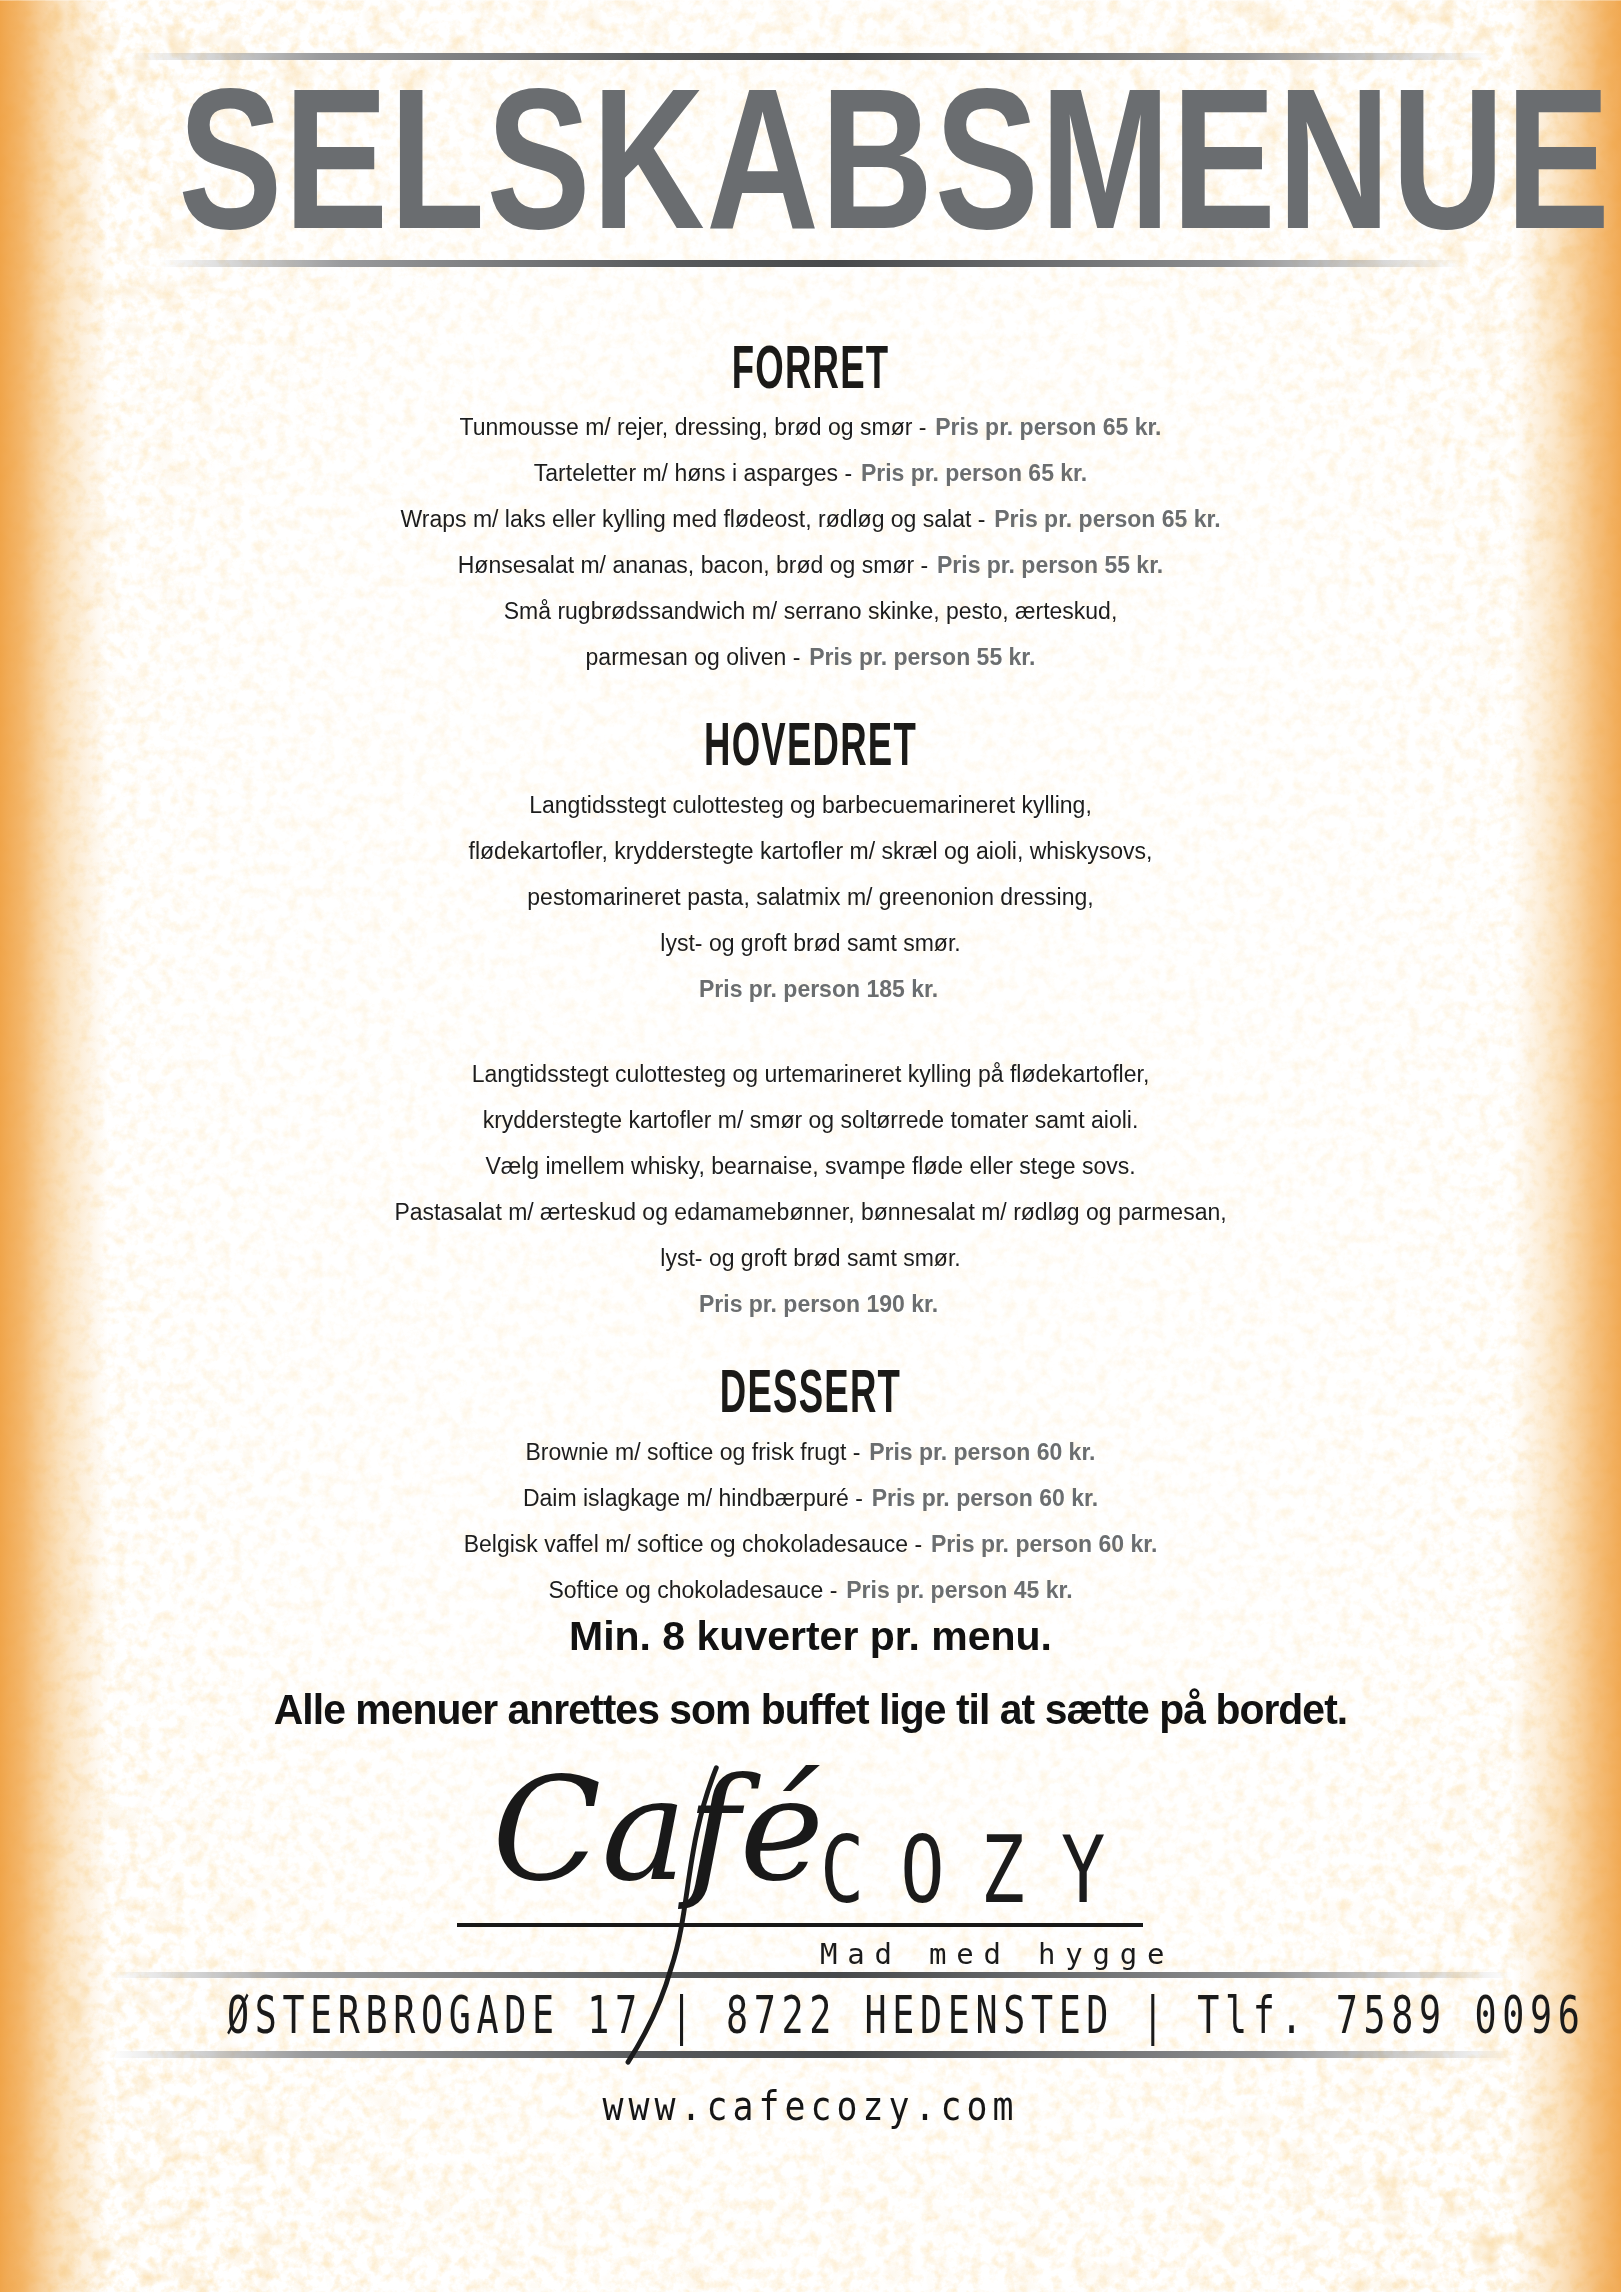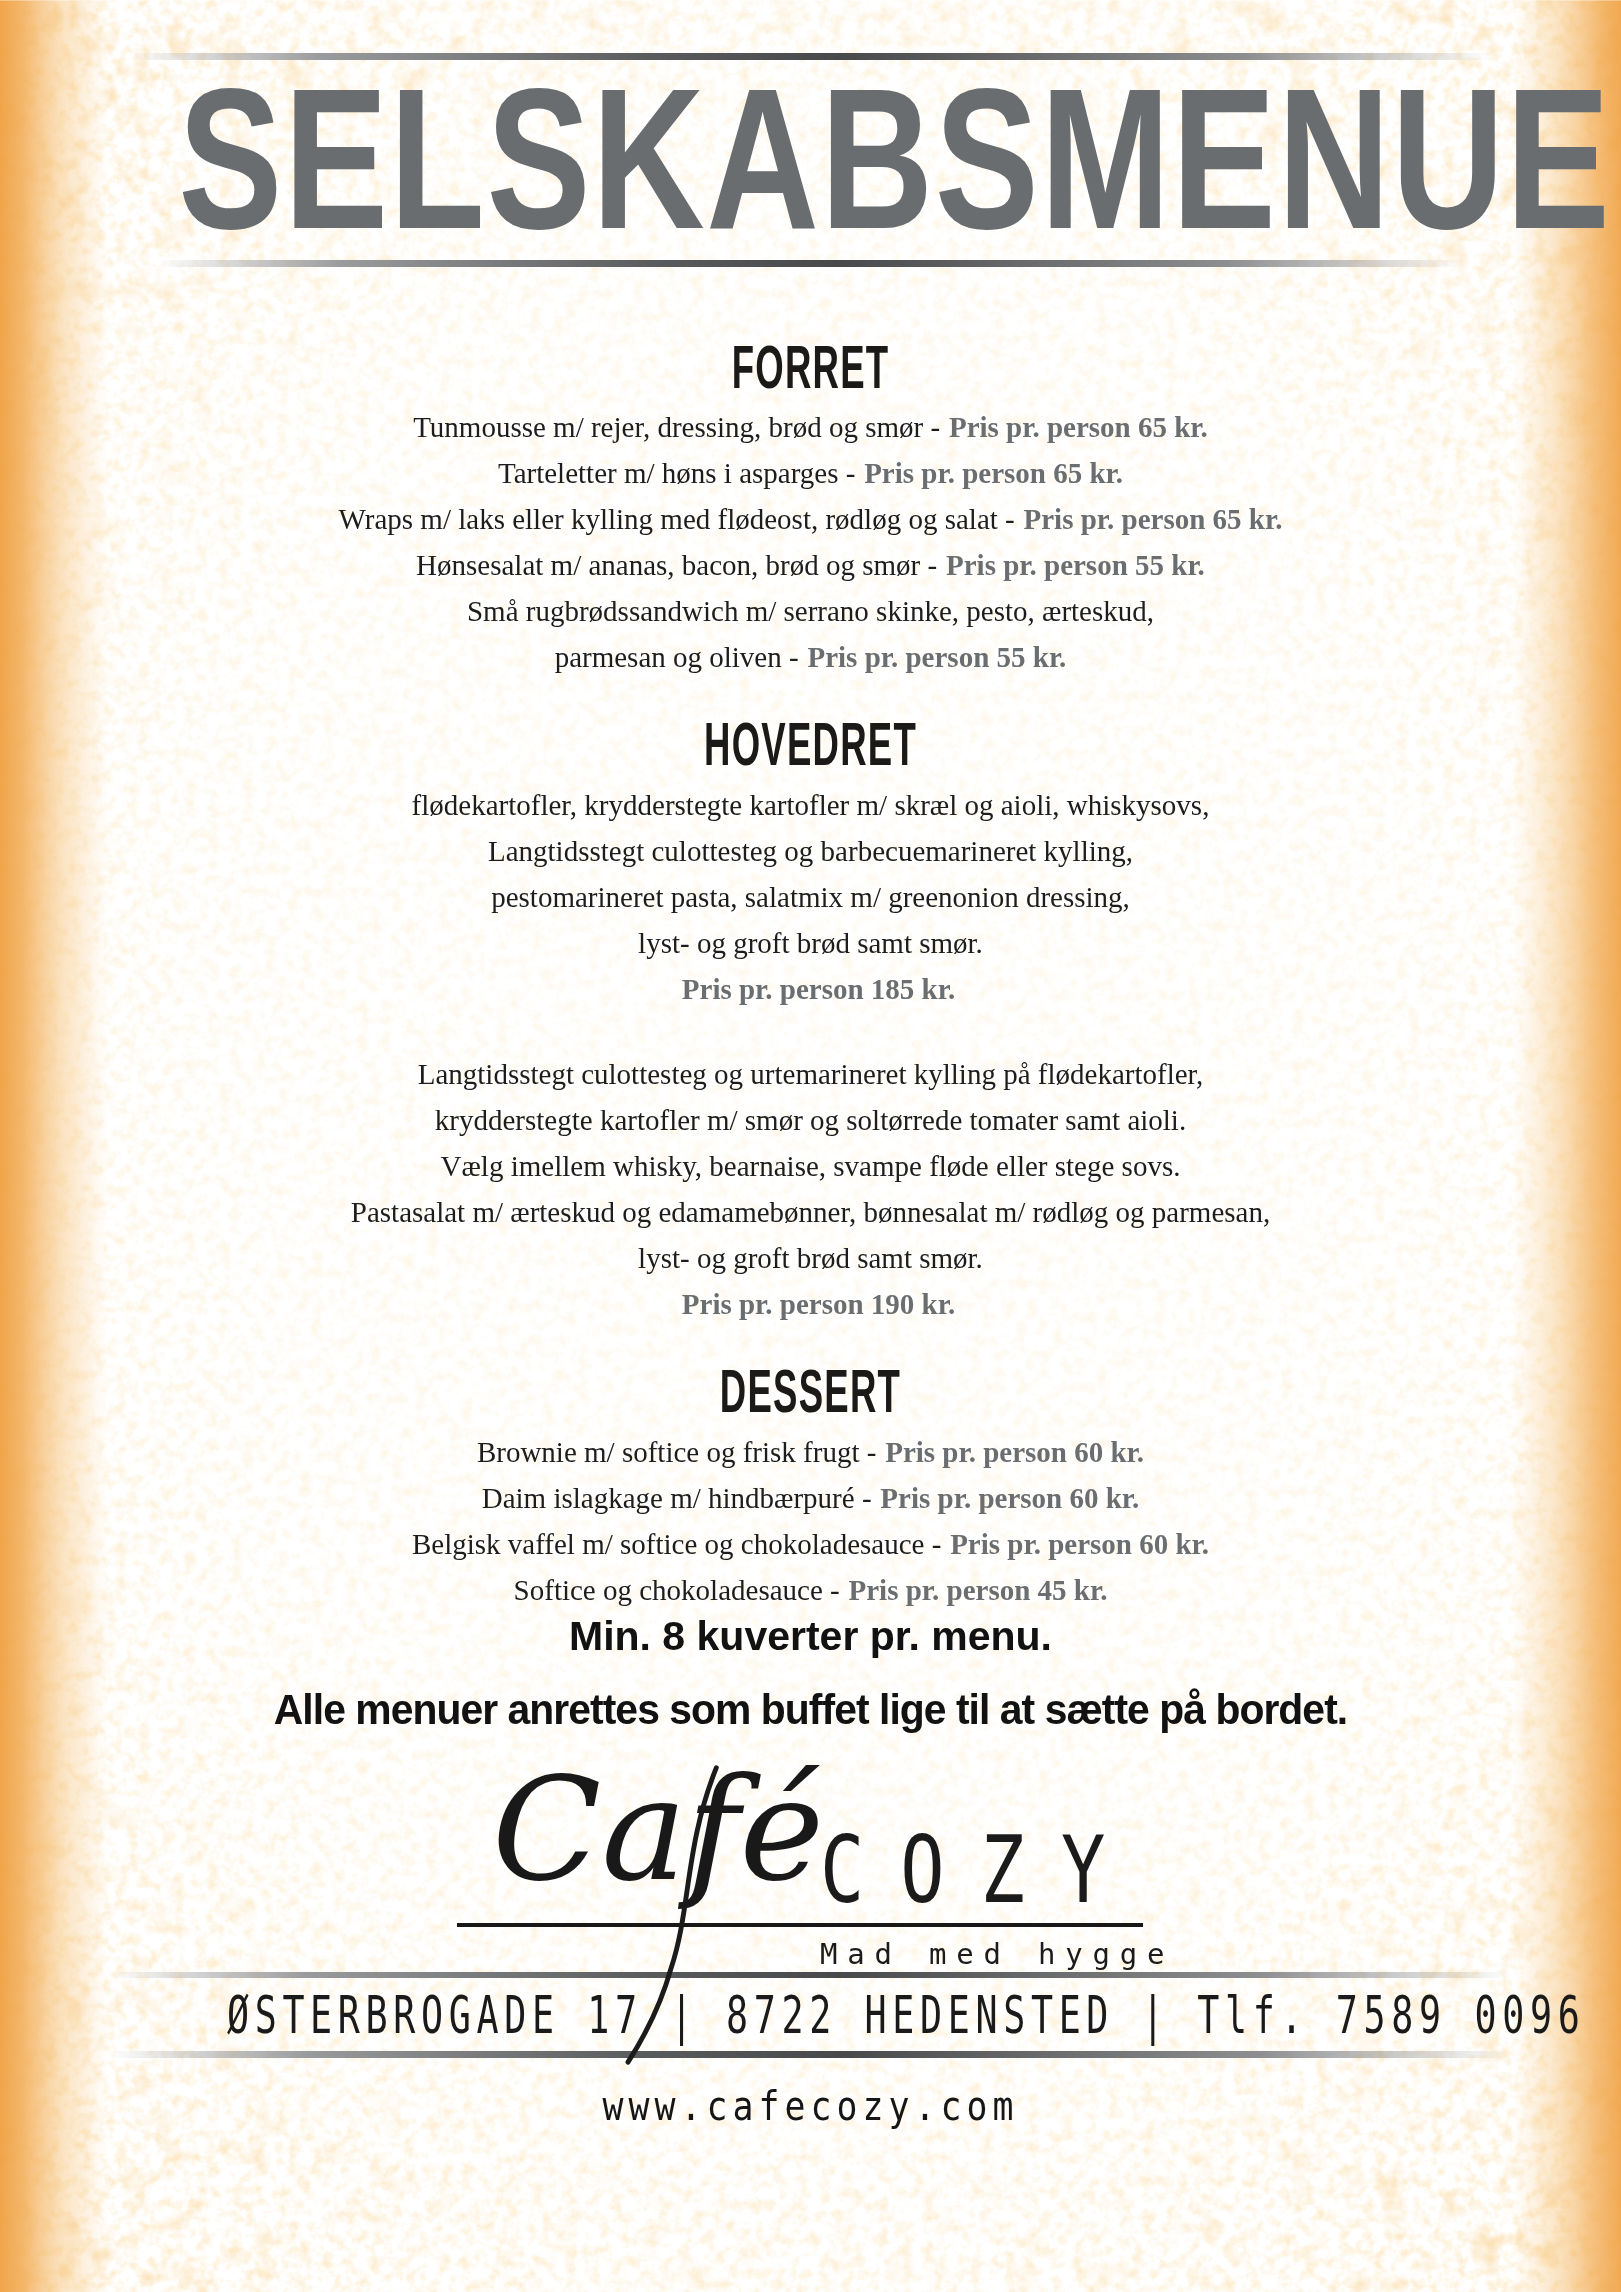--- a/index.html
+++ b/index.html
@@ -37,23 +37,22 @@
     font-size:61px;line-height:59px;letter-spacing:2px;white-space:nowrap;
     transform:scaleX(.60);
   }
   .head-forret{margin-top:71px;}
   .head-hovedret{margin-top:35px;}
   .head-dessert{margin-top:35px;}
 
   .lines{margin-top:7.8px;}
   .lines.para2{margin-top:39px;}
   .menu-line{
-    font-size:29px;line-height:46px;color:#1d1d1d;
+    font-size:23px;line-height:46px;color:#1d1d1d;
     white-space:nowrap;
-    font-family:Liberation Serif, serif;
   }
   .price{font-weight:bold;color:#6b6e70;margin-left:8.8px;}
   .price:empty{display:none;}
   .price-line .price{margin-left:16px;}
 
   .notes{color:#121212;}
   .note{font-weight:bold;}
   .note-1{font-size:41px;line-height:47px;}
   .note-2{font-size:41px;line-height:47px;}
   .note-3{font-size:43px;line-height:51px;margin-top:23.5px;letter-spacing:-1px;transform:scaleX(.95);}
@@ -168,22 +167,22 @@
       <div class="menu-line"><span>Tunmousse m/ rejer, dressing, brød og smør -</span><span class="price">Pris pr. person 65 kr.</span></div>
       <div class="menu-line"><span>Tarteletter m/ høns i asparges -</span><span class="price">Pris pr. person 65 kr.</span></div>
       <div class="menu-line"><span>Wraps m/ laks eller kylling med flødeost, rødløg og salat -</span><span class="price">Pris pr. person 65 kr.</span></div>
       <div class="menu-line"><span>Hønsesalat m/ ananas, bacon, brød og smør -</span><span class="price">Pris pr. person 55 kr.</span></div>
       <div class="menu-line"><span>Små rugbrødssandwich m/ serrano skinke, pesto, ærteskud,</span></div>
       <div class="menu-line"><span>parmesan og oliven -</span><span class="price">Pris pr. person 55 kr.</span></div>
     </div>
 
     <h2 class="section-head head-hovedret">HOVEDRET</h2>
     <div class="lines">
+      <div class="menu-line">Langtidsstegt culottesteg og barbecuemarineret kylling,</div>
       <div class="menu-line">flødekartofler, krydderstegte kartofler m/ skræl og aioli, whiskysovs,</div>
-      <div class="menu-line">Langtidsstegt culottesteg og barbecuemarineret kylling,</div>
       <div class="menu-line">pestomarineret pasta, salatmix m/ greenonion dressing,</div>
       <div class="menu-line">lyst- og groft brød samt smør.</div>
       <div class="menu-line price-line"><span class="price">Pris pr. person 185 kr.</span></div>
     </div>
     <div class="lines para2">
       <div class="menu-line">Langtidsstegt culottesteg og urtemarineret kylling på flødekartofler,</div>
       <div class="menu-line">krydderstegte kartofler m/ smør og soltørrede tomater samt aioli.</div>
       <div class="menu-line">Vælg imellem whisky, bearnaise, svampe fløde eller stege sovs.</div>
       <div class="menu-line">Pastasalat m/ ærteskud og edamamebønner, bønnesalat m/ rødløg og parmesan,</div>
       <div class="menu-line">lyst- og groft brød samt smør.</div>

